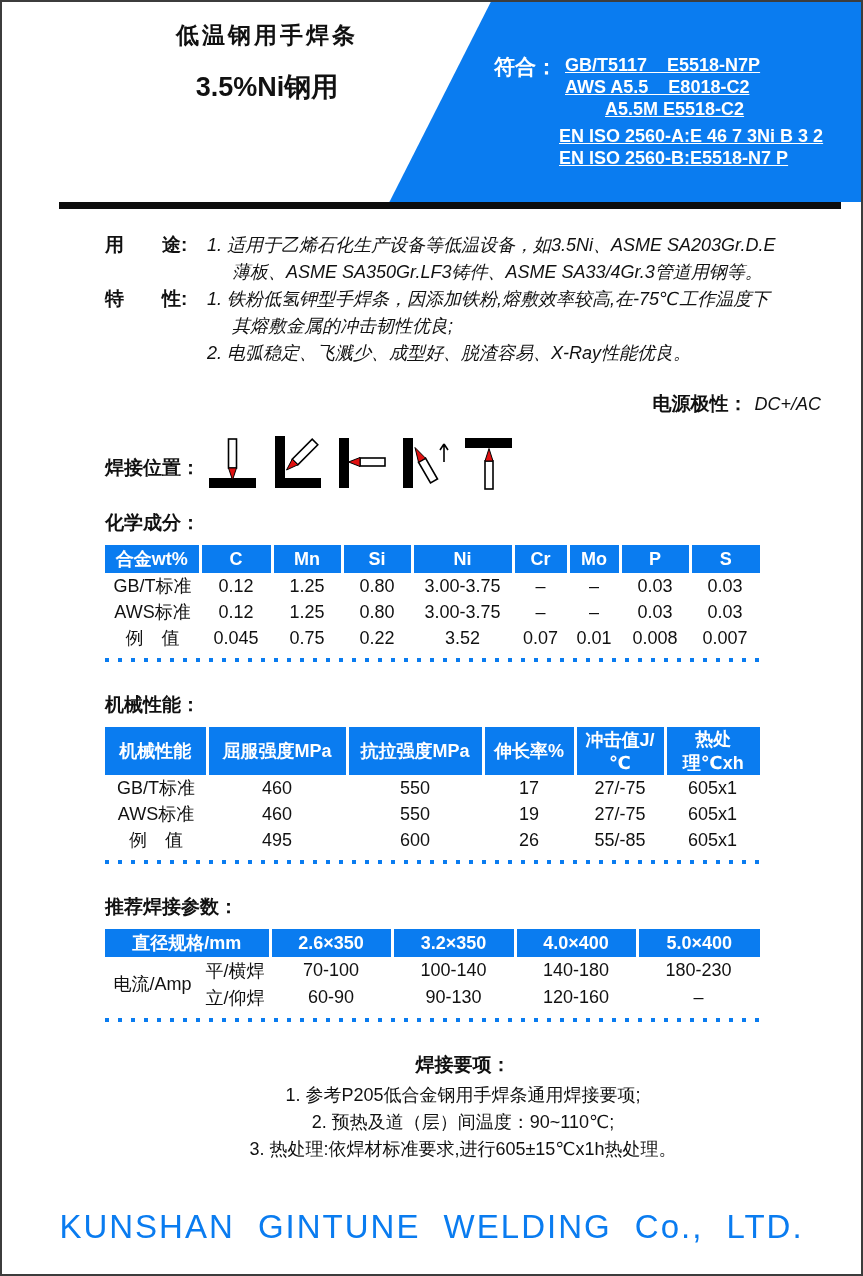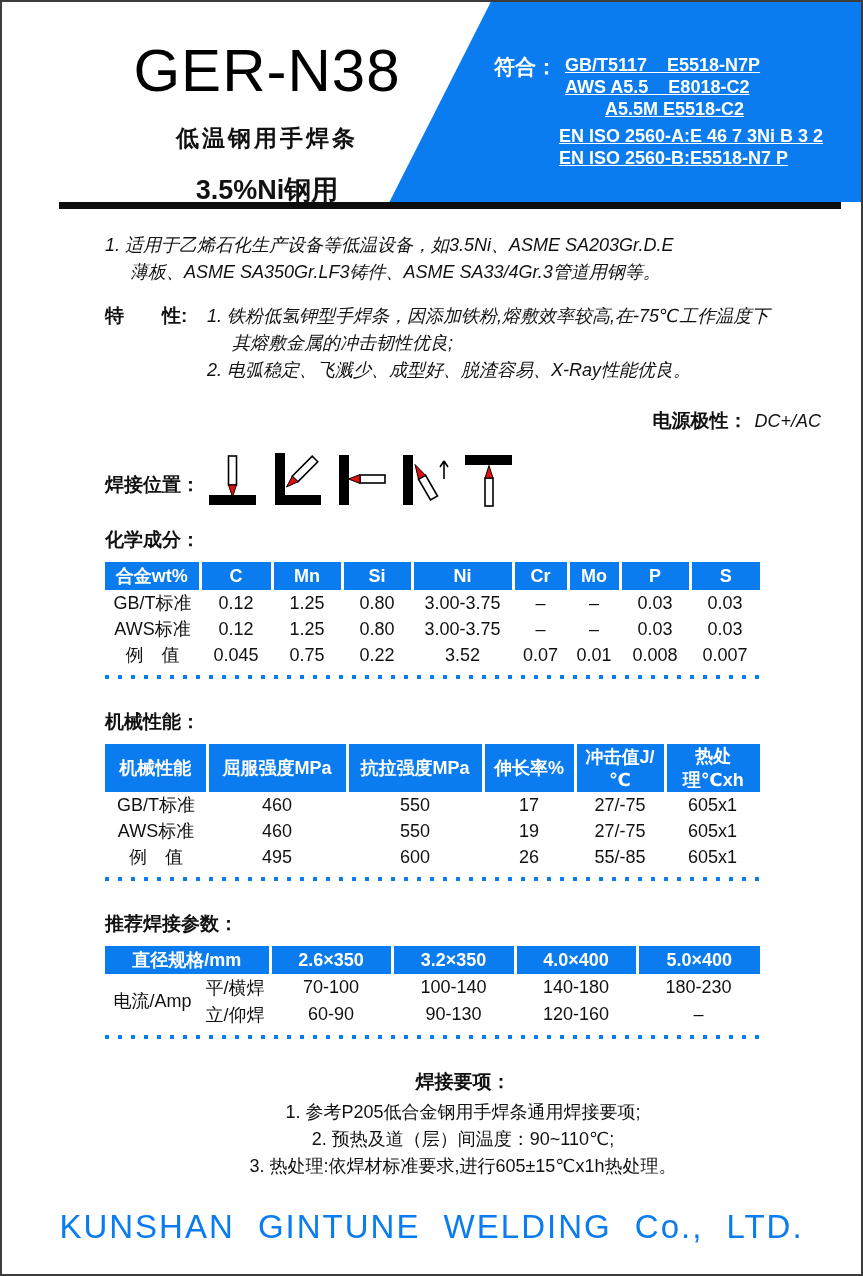--- a/index.html
+++ b/index.html
@@ -35,21 +35,21 @@
   .comp-line.c4 { margin-left:-6px; }
   .header-rule { position:absolute; left:57px; top:200px; width:782px; height:7px; background:#0d0d0d; }
 
   
   .content { padding:0 40px 0 103px; }
   .row-section { display:flex; }
   .sec-label { width:102px; flex:0 0 102px; font-size:19px; font-weight:bold; white-space:pre; }
   .sec-body { font-size:18px; line-height:27px;font-style:italic; }
   .indent { padding-left:25px; }
   .usage { margin-top:22px; }
-  .features { margin-top:17px; }
+  .features { margin-top:0; }
   .polarity { margin-top:24px;justify-content:flex-end; }
   .positions { margin-top:18px; align-items:center; }
   .positions .sec-label { padding-top:8px; }
   .icons-row { display:flex; gap:12px; align-items:flex-end; }
   .pos-icon { width:52px; height:56px; }
 
   .block-title { font-size:19px; font-weight:bold; }
   .chem-sec   { margin-top:18px; }
   .mech-sec   { margin-top:30px; }
   .param-sec  { margin-top:30px; }
@@ -83,40 +83,40 @@
   }
 </style>
 </head>
 <body>
 
 <div class="page">
 
   <div class="header">
     <div class="blue-poly"></div>
     <div class="title-area">
-      <div class="product-name">GER-N38</div>
       <div class="subtitle1">低温钢用手焊条</div>
       <div class="subtitle2">3.5%Ni钢用</div>
     </div>
     <div class="compliance">
       <div class="comp-label">符合：</div>
       <div class="comp-lines">
         <div class="comp-line c0">GB/T5117    E5518-N7P</div>
         <div class="comp-line c1">AWS A5.5    E8018-C2</div>
         <div class="comp-line c2">A5.5M E5518-C2</div>
         <div class="comp-line c3">EN ISO 2560-A:E 46 7 3Ni B 3 2</div>
         <div class="comp-line c4">EN ISO 2560-B:E5518-N7 P</div>
       </div>
     </div>
     <div class="header-rule"></div>
   </div>
 
   <div class="content">
 
     <div class="row-section usage">
+      <div class="sec-label">用　　途:</div>
       <div class="sec-body">
         <div>1. 适用于乙烯石化生产设备等低温设备，如3.5Ni、ASME SA203Gr.D.E</div>
         <div class="indent">薄板、ASME SA350Gr.LF3铸件、ASME SA33/4Gr.3管道用钢等。</div>
       </div>
     </div>
 
     <div class="row-section features">
       <div class="sec-label">特　　性:</div>
       <div class="sec-body">
         <div>1. 铁粉低氢钾型手焊条，因添加铁粉,熔敷效率较高,在-75℃工作温度下</div>

